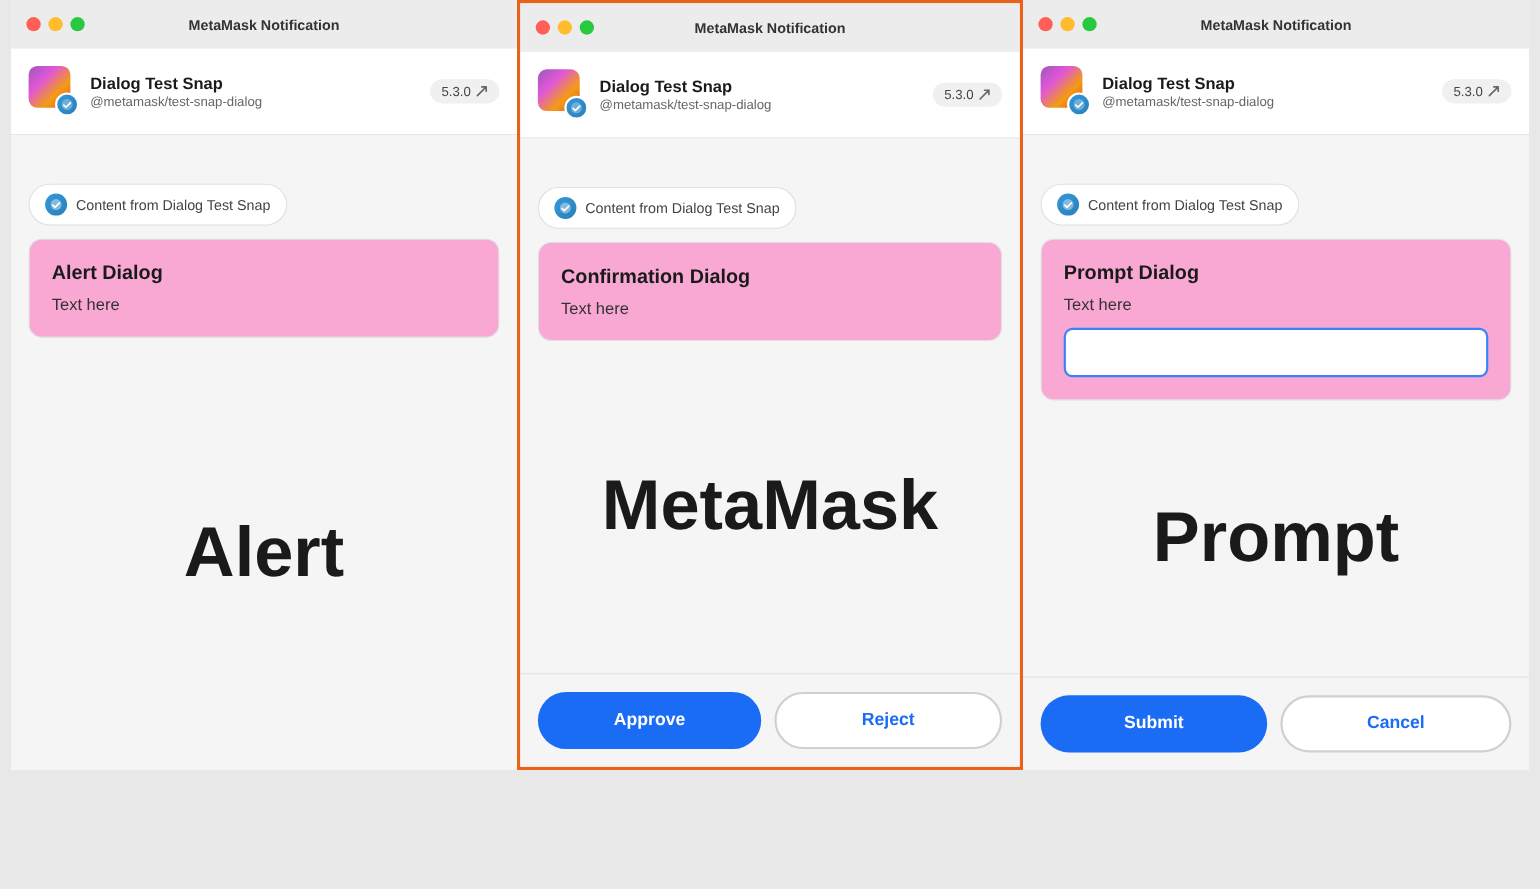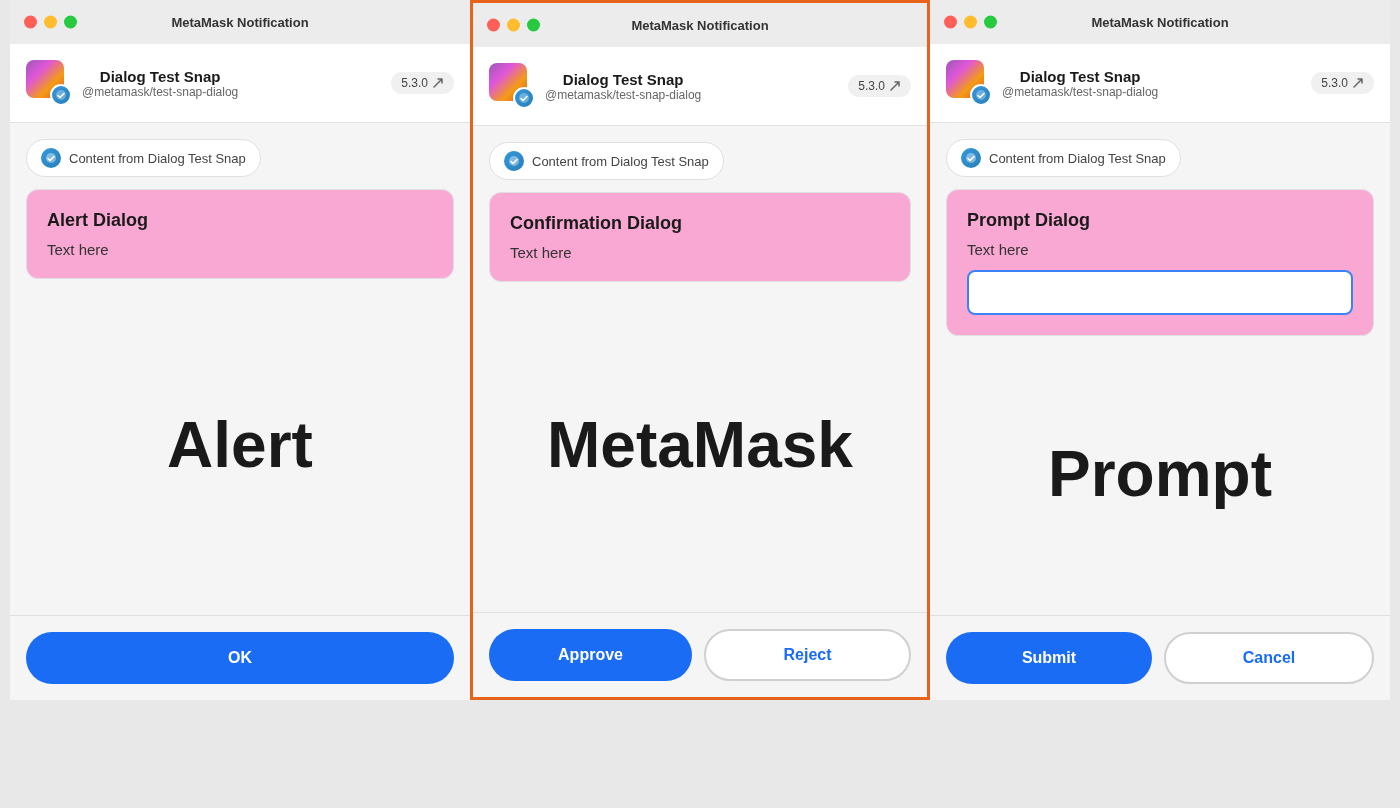--- a/index.html
+++ b/index.html
@@ -120,21 +120,20 @@
     }
 
     .avatar-badge svg {
       width: 12px;
       height: 12px;
     }
 
     .snap-info {
       display: flex;
       flex-direction: column;
-      text-align: center;
     }
 
     .snap-name {
       font-size: 15px;
       font-weight: 700;
       color: #1a1a1a;
     }
 
     .snap-handle {
       font-size: 12px;
@@ -168,20 +167,21 @@
       display: flex;
       align-items: center;
       gap: 8px;
       background: white;
       border: 1px solid #e0e0e0;
       border-radius: 20px;
       padding: 8px 14px;
       font-size: 13px;
       color: #444;
       align-self: flex-start;
+      margin-top: 28px;
     }
 
     .source-icon {
       width: 20px;
       height: 20px;
       border-radius: 50%;
       background: linear-gradient(135deg, #3498db, #2980b9);
       display: flex;
       align-items: center;
       justify-content: center;
@@ -313,23 +313,20 @@
       <span>Content from Dialog Test Snap</span>
     </div>
   <div class="dialog-box">
     <div class="dialog-title">Alert Dialog</div>
     <div class="dialog-text">Text here</div>
   </div>
     <div class="label-area">
       <span class="panel-label">Alert</span>
     </div>
   </div>
-      <div class="button-area">
-        <button class="btn btn-primary">OK</button>
-      </div>
     </div>
     <div class="panel highlighted">
     <div class="title-bar">
       <div class="window-controls">
         <div class="dot red"></div>
         <div class="dot yellow"></div>
         <div class="dot green"></div>
       </div>
       <span class="title-text">MetaMask Notification</span>
     </div>

